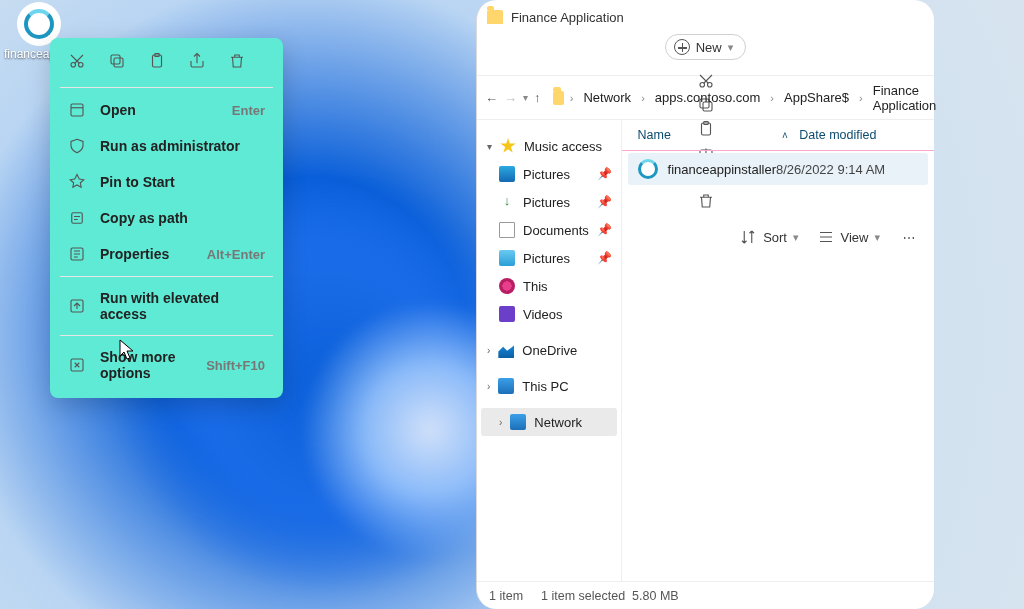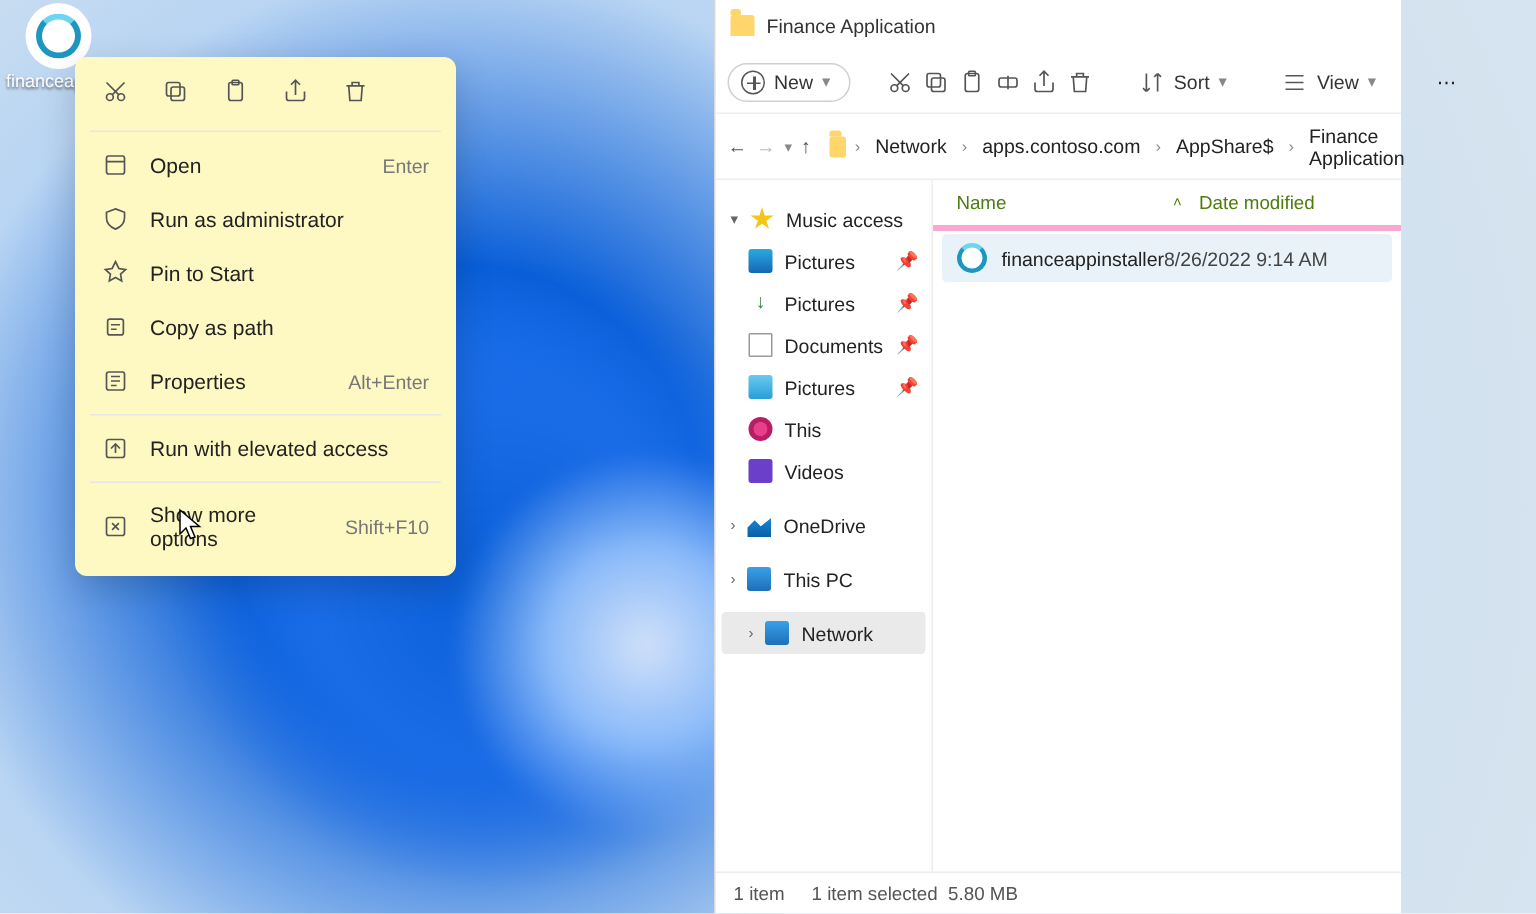--- a/index.html
+++ b/index.html
@@ -13,54 +13,54 @@
   .bloom.b { width:260px; height:260px; left:300px; top:300px; background:radial-gradient(circle,#ffffff 0%,#a8cfff 35%,transparent 70%); opacity:.8;}
 
   
   .desktop-icon { position:absolute; left:4px; top:2px; width:70px; text-align:center; color:#fff; font-size:12px; text-shadow:0 1px 2px rgba(0,0,0,.6); }
   .desktop-icon .glyph { width:44px; height:44px; margin:0 auto 2px; background:#fff; border-radius:50%; display:flex; align-items:center; justify-content:center; }
   .desktop-icon .ring { width:30px; height:30px; border:4px solid #1d97c2; border-radius:50%; border-top-color:#6dd5ed;}
   .desktop-icon .lbl { line-height:13px; }
 
   
   .ctx {
-    position:absolute; left:50px; top:38px; width:254px; background:#fef9c3;
-    border-radius:8px; box-shadow:0 8px 24px rgba(0,0,0,.18); padding:8px 4px; font-size:14px; color:#222;
+    position:absolute; left:50px; top:38px; width:233px; background:#5eead4;
+    border-radius:8px; box-shadow:0 8px 24px rgba(0,0,0,.18); padding:8px 4px; font-size:14px; color:#222;font-weight:bold;
   }
   .ctx .toprow { display:flex; gap:22px; padding:6px 12px 10px 14px; }
   .ctx .toprow svg, .ctx .row svg { flex:0 0 auto; }
   .ctx hr { border:none; border-top:1px solid #e6e6e6; margin:4px 6px; }
   .ctx .row { display:flex; align-items:center; gap:14px; padding:9px 14px; border-radius:4px; cursor:default; }
   .ctx .row .txt { flex:1; }
   .ctx .row .accel { color:#777; font-size:13px; }
   .ico { width:18px; height:18px; stroke:#555; fill:none; stroke-width:1.5; }
 
   
   .cursor { position:absolute; left:118px; top:338px; }
   .cursor svg { width:20px; height:24px; }
 
   
   .explorer {
     position:absolute; left:476px; top:0; width:458px; height:609px; background:#fff;
-    border-left:1px solid #d9d9d9; display:flex; flex-direction:column; font-size:13px; color:#222;
+    border-left:1px solid #d9d9d9; display:flex; flex-direction:column; font-size:13px; color:#222;border-radius:20px;
   }
   .titlebar { display:flex; align-items:center; height:34px; padding:0 10px; gap:8px; }
   .titlebar .fold { width:16px; height:14px; background:#ffd66b; border-radius:2px 2px 0 0; position:relative;}
   .titlebar .fold::before { content:""; position:absolute; top:-4px; left:0; width:7px; height:4px; background:#ffd66b; border-radius:2px 2px 0 0;}
   .titlebar .ttl { color:#333; }
 
-  .toolbar { display:flex; align-items:center; height:42px; padding:0 8px; gap:6px; border-bottom:1px solid #eee;}
+  .toolbar { display:flex; align-items:center; height:42px; padding:0 8px; gap:6px; border-bottom:1px solid #eee;flex-direction:column;}
   .newbtn { display:flex; align-items:center; gap:6px; border:1px solid #d0d0d0; border-radius:16px; padding:4px 12px 4px 8px; color:#333; }
   .newbtn .plus { width:16px;height:16px;border:1.5px solid #555;border-radius:50%;position:relative;}
   .newbtn .plus::before,.newbtn .plus::after{content:"";position:absolute;background:#555;}
   .newbtn .plus::before{left:7px;top:3px;width:1.5px;height:9px;}
   .newbtn .plus::after{left:3px;top:7px;width:9px;height:1.5px;}
   .tool-ico { width:34px; display:flex; align-items:center; justify-content:center; height:30px; border-radius:4px; }
   .tool-sep { width:1px; height:22px; background:#e4e4e4; margin:0 6px;}
-  .tool-right { margin-left:auto; display:flex; align-items:center; gap:24px;}
+  .tool-right { margin-left:auto; display:flex; align-items:center; gap:6px;}
   .textbtn { display:flex; align-items:center; gap:6px; padding:4px 6px; color:#333;}
 
   .navrow { display:flex; align-items:center; height:44px; padding:0 8px; gap:6px; border-bottom:1px solid #eee;}
   .navrow .navico { width:30px; height:30px; display:flex; align-items:center; justify-content:center; color:#555;}
   .crumbs { display:flex; align-items:center; gap:6px; padding-left:6px; }
   .crumbs .fold { width:18px; height:14px; background:#ffd66b; border-radius:2px; position:relative;}
   .crumbs .fold::before{content:"";position:absolute;top:-4px;left:0;width:8px;height:4px;background:#ffd66b;border-radius:2px 2px 0 0;}
   .crumb { padding:2px 4px; }
   .chev { color:#888; font-size:11px; }
 
@@ -79,21 +79,21 @@
   .sic.down{ color:#2a8a3a; font-weight:bold; text-align:center; line-height:14px;}
   .sic.doc { background:#fff; border:1px solid #999; border-radius:1px; position:relative;}
   .sic.pic { background:linear-gradient(#6acaf0,#2a9ed8); border-radius:2px;}
   .sic.mus { background:radial-gradient(circle,#e83e8c 40%,#b81e63 42%); border-radius:50%;}
   .sic.vid { background:#6b3fc9; border-radius:2px;}
   .sic.one { background:linear-gradient(#1a8fe3,#0b5fa5); clip-path:polygon(0 60%,30% 30%,55% 55%,100% 20%,100% 100%,0 100%);}
   .sic.pc  { background:linear-gradient(#3aa0e8,#1d6fb8); border-radius:2px;}
   .sic.net { background:linear-gradient(#3aa0e8,#1d6fb8); border-radius:2px;}
 
   .main { flex:1; display:flex; flex-direction:column; }
-  .cols { display:flex; padding:8px 12px 8px 16px; color:#4d7c0f; border-bottom:4px solid #f9a8d4; font-size:12.5px;}
+  .cols { display:flex; padding:8px 12px 8px 16px; color:#0c4a6e; border-bottom:1px solid #f9a8d4; font-size:12.5px;}
   .cols .c1 { flex:1; }
   .cols .c2 { width:140px; display:flex; align-items:center; gap:4px;}
   .filerow { display:flex; align-items:center; padding:6px 12px 6px 10px; background:#e8f2f8; margin:2px 6px; border-radius:3px;}
   .filerow .ficon { width:20px; height:20px; background:#fff; border-radius:50%; border:3px solid #1d97c2; border-top-color:#6dd5ed; margin-right:10px;}
   .filerow .fname { flex:1; }
   .filerow .fdate { width:140px; color:#444; }
 
   .status { height:28px; border-top:1px solid #eee; display:flex; align-items:center; padding:0 12px; gap:18px; color:#555; font-size:12.5px;}
 </style>
 </head>

